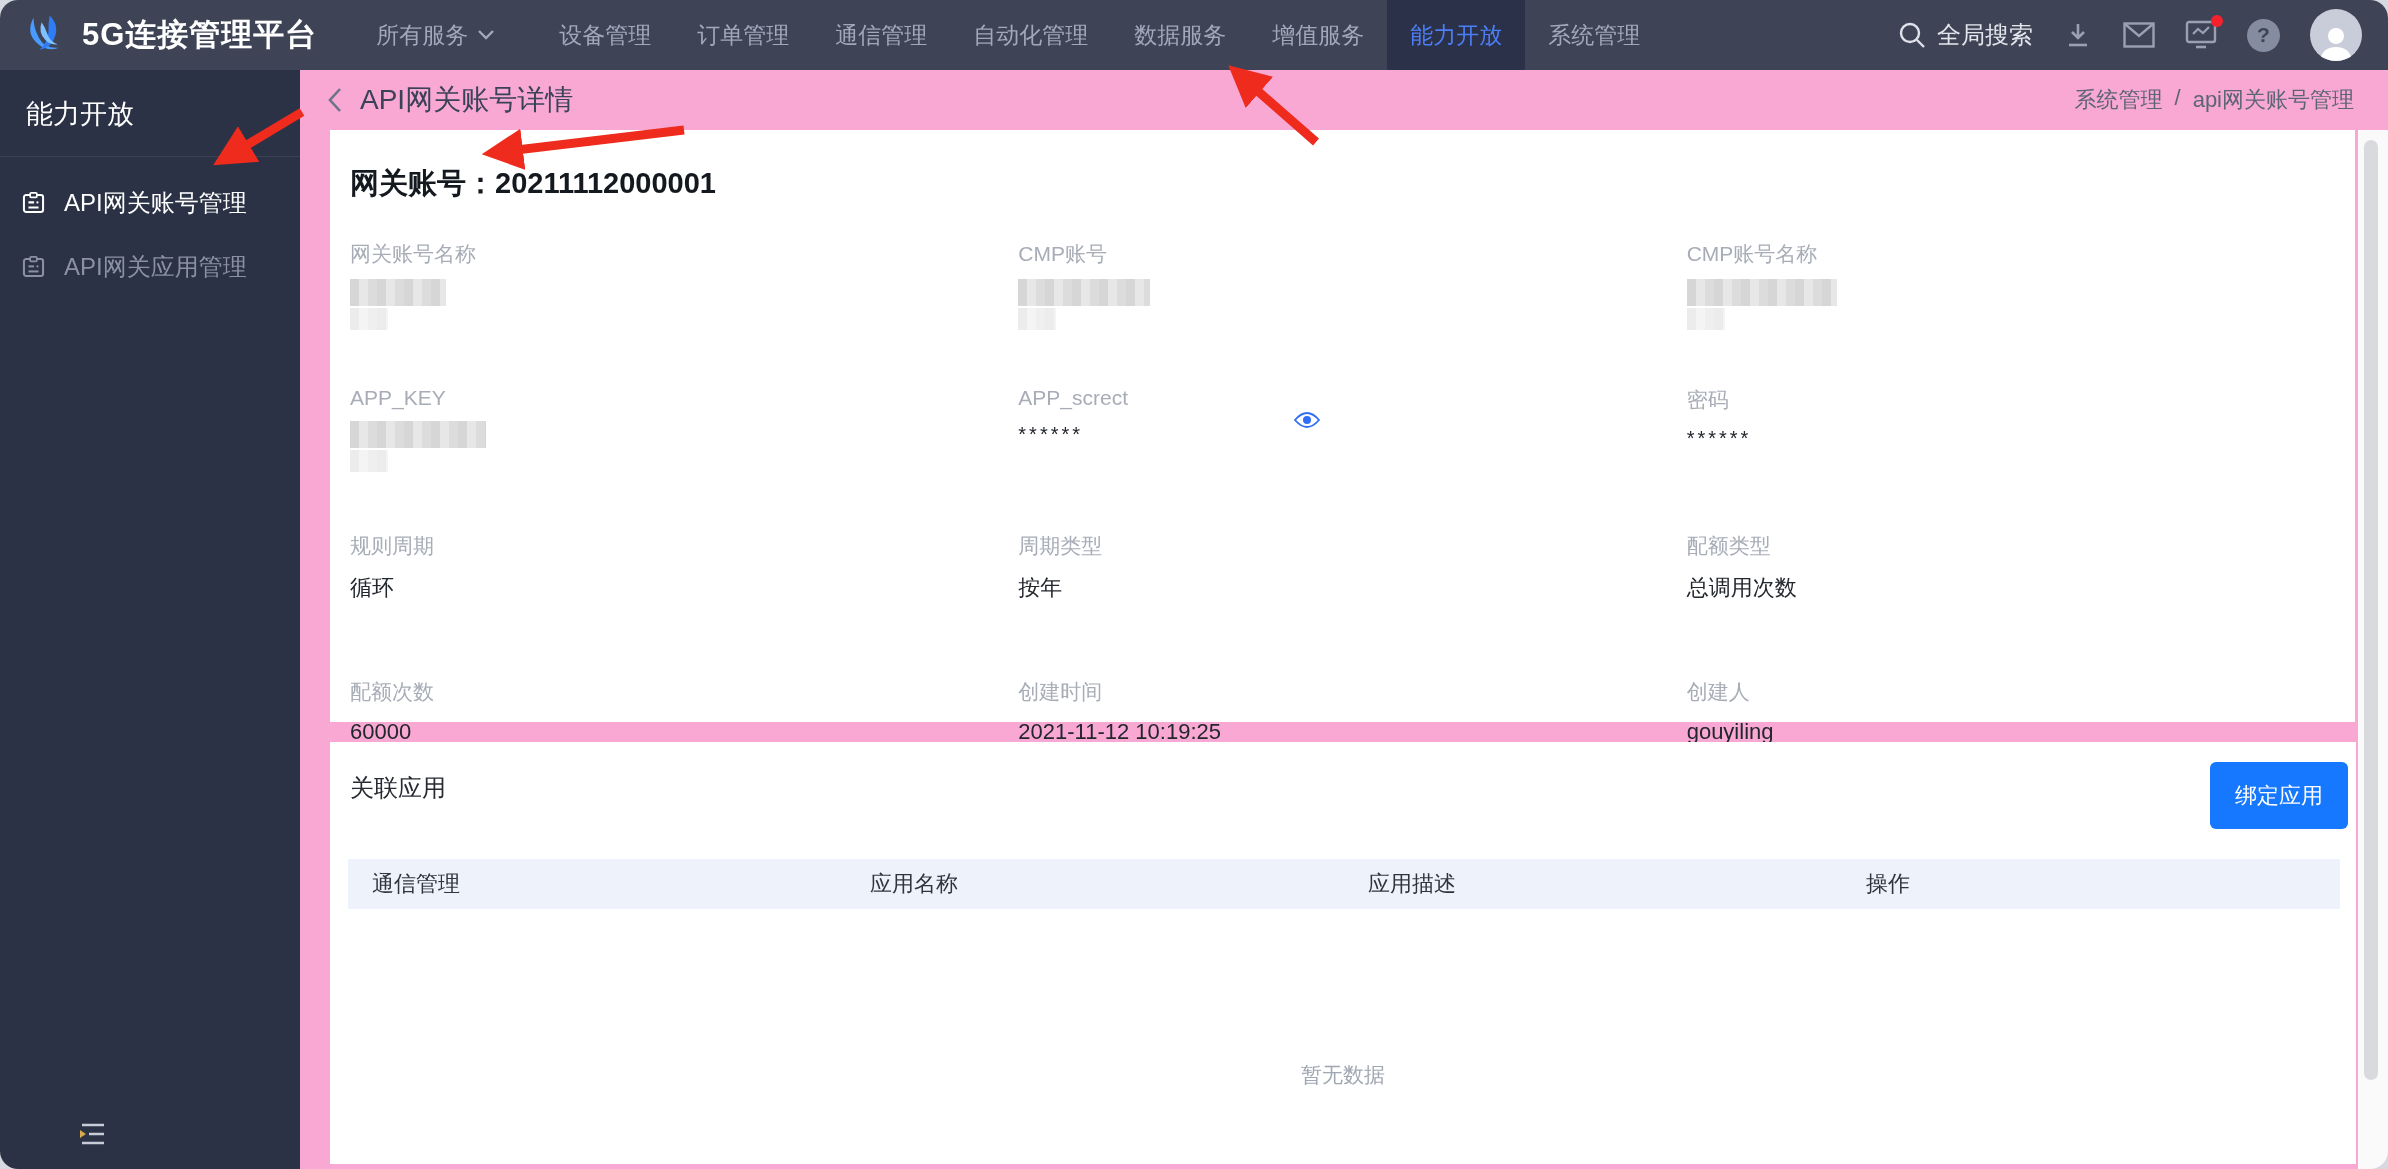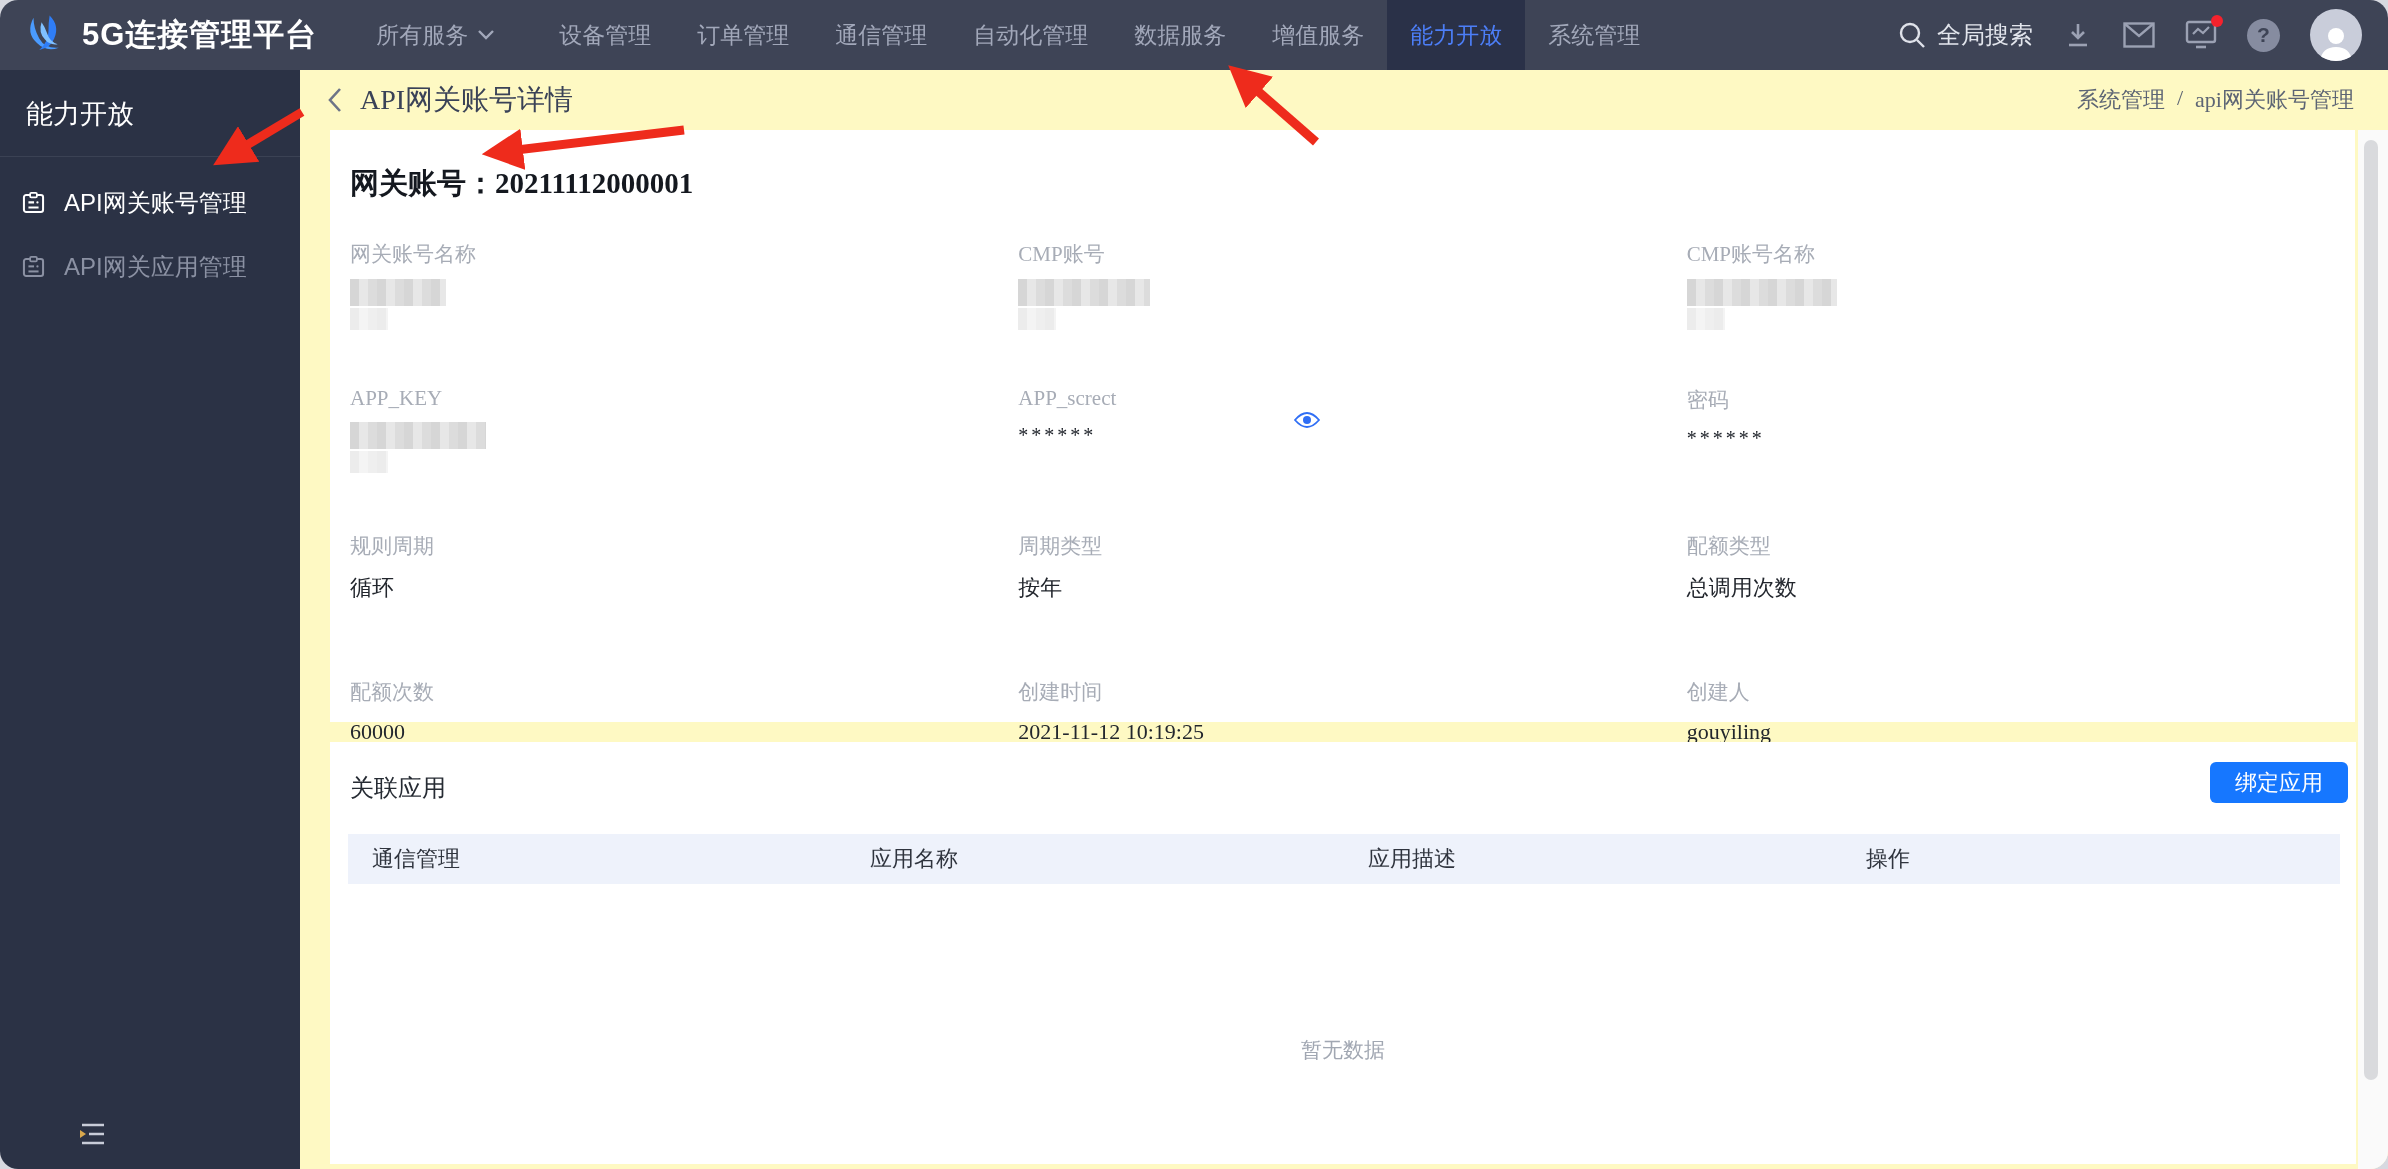--- a/index.html
+++ b/index.html
@@ -32,21 +32,21 @@
   .sidebar{position:absolute;top:70px;left:0;width:300px;bottom:0;background:#2b3245;z-index:10;}
   .side-title{font-size:27px;color:#ffffff;padding:26px 0 24px 26px;
               border-bottom:1px solid #3b4254;}
   .side-menu{padding-top:14px;}
   .side-item{display:flex;align-items:center;gap:17px;height:64px;padding-left:20px;
              font-size:24px;color:#8b91a3;cursor:pointer;}
   .side-item.active{color:#ffffff;}
   .fold-btn{position:absolute;left:76px;bottom:16px;cursor:pointer;}
 
   
-  .main{position:absolute;left:300px;top:70px;right:0;bottom:0;background:#fef9c3;font-family:Liberation Serif, serif;}
+  .main{position:absolute;left:300px;top:70px;right:0;bottom:0;background:#f9a8d4;}
   .page-head{height:60px;display:flex;align-items:center;padding:0 34px 0 24px;}
   .back-btn{display:flex;align-items:center;cursor:pointer;}
   .page-title{font-size:28px;font-weight:500;color:#3a4257;margin-left:14px;}
   .breadcrumb{margin-left:auto;display:flex;gap:12px;font-size:22px;color:#5d6574;}
   .breadcrumb .cur{color:#5d6574;}
 
   .content{position:absolute;top:60px;left:30px;right:32px;bottom:0;}
   .card{background:#ffffff;}
   .card-detail{position:absolute;top:0;left:0;right:1px;height:592px;}
   .detail-title{margin:34px 0 0 20px;font-size:29px;font-weight:700;color:#14181f;}
@@ -59,21 +59,21 @@
       repeating-linear-gradient(90deg,#d6d6d6 0 9px,#e7e7e7 9px 18px,#dcdcdc 18px 27px),
       repeating-linear-gradient(0deg,rgba(255,255,255,.35) 0 9px,rgba(0,0,0,.05) 9px 18px);}
   .mosaic.main-blk{height:27px;margin-top:11px;}
   .mosaic.tail-blk{height:22px;width:38px;margin-top:2px;opacity:.45;}
   .eye-wrap{position:absolute;left:276px;top:50px;cursor:pointer;}
 
   .card-related{position:absolute;top:612px;left:0;right:0;height:422px;}
   .rel-head{display:flex;align-items:flex-start;padding:20px 8px 0 20px;}
   .rel-title{font-size:24px;font-weight:500;color:#262b33;margin-top:10px;}
   .bind-btn{margin-left:auto;background:#1677ff;color:#ffffff;border:none;border-radius:6px;
-            height:41px;padding:0 25px;font-size:22px;cursor:pointer;
+            height:67px;padding:0 25px;font-size:22px;cursor:pointer;
             font-family:inherit;}
   .thead{margin:30px 16px 0 18px;height:50px;background:#eef2fb;display:grid;
          grid-template-columns:1fr 1fr 1fr 1fr;align-items:center;}
   .th{padding-left:24px;font-size:22px;color:#2f343e;}
   .empty{text-align:center;margin-top:152px;font-size:21px;color:#a1a7b2;}
 
   
   .scroll-track{position:absolute;top:130px;right:0;width:30px;bottom:0;background:#fafafa;z-index:15;}
   .scroll-thumb{position:absolute;top:10px;left:6px;width:14px;height:940px;border-radius:7px;
                 background:#d9dadd;cursor:pointer;}

